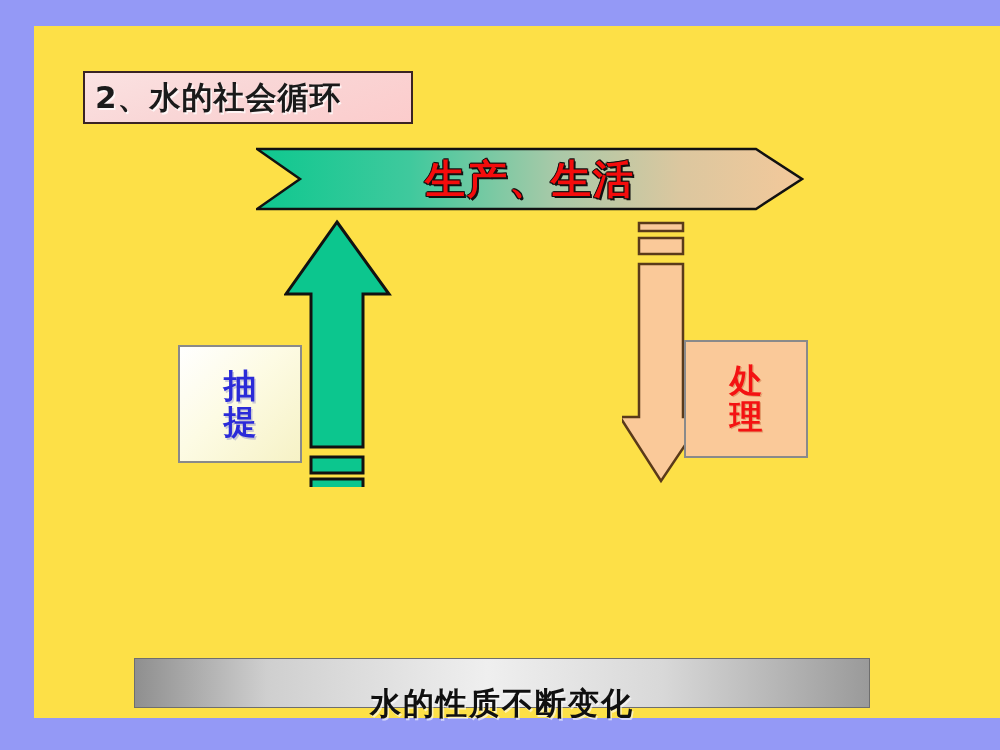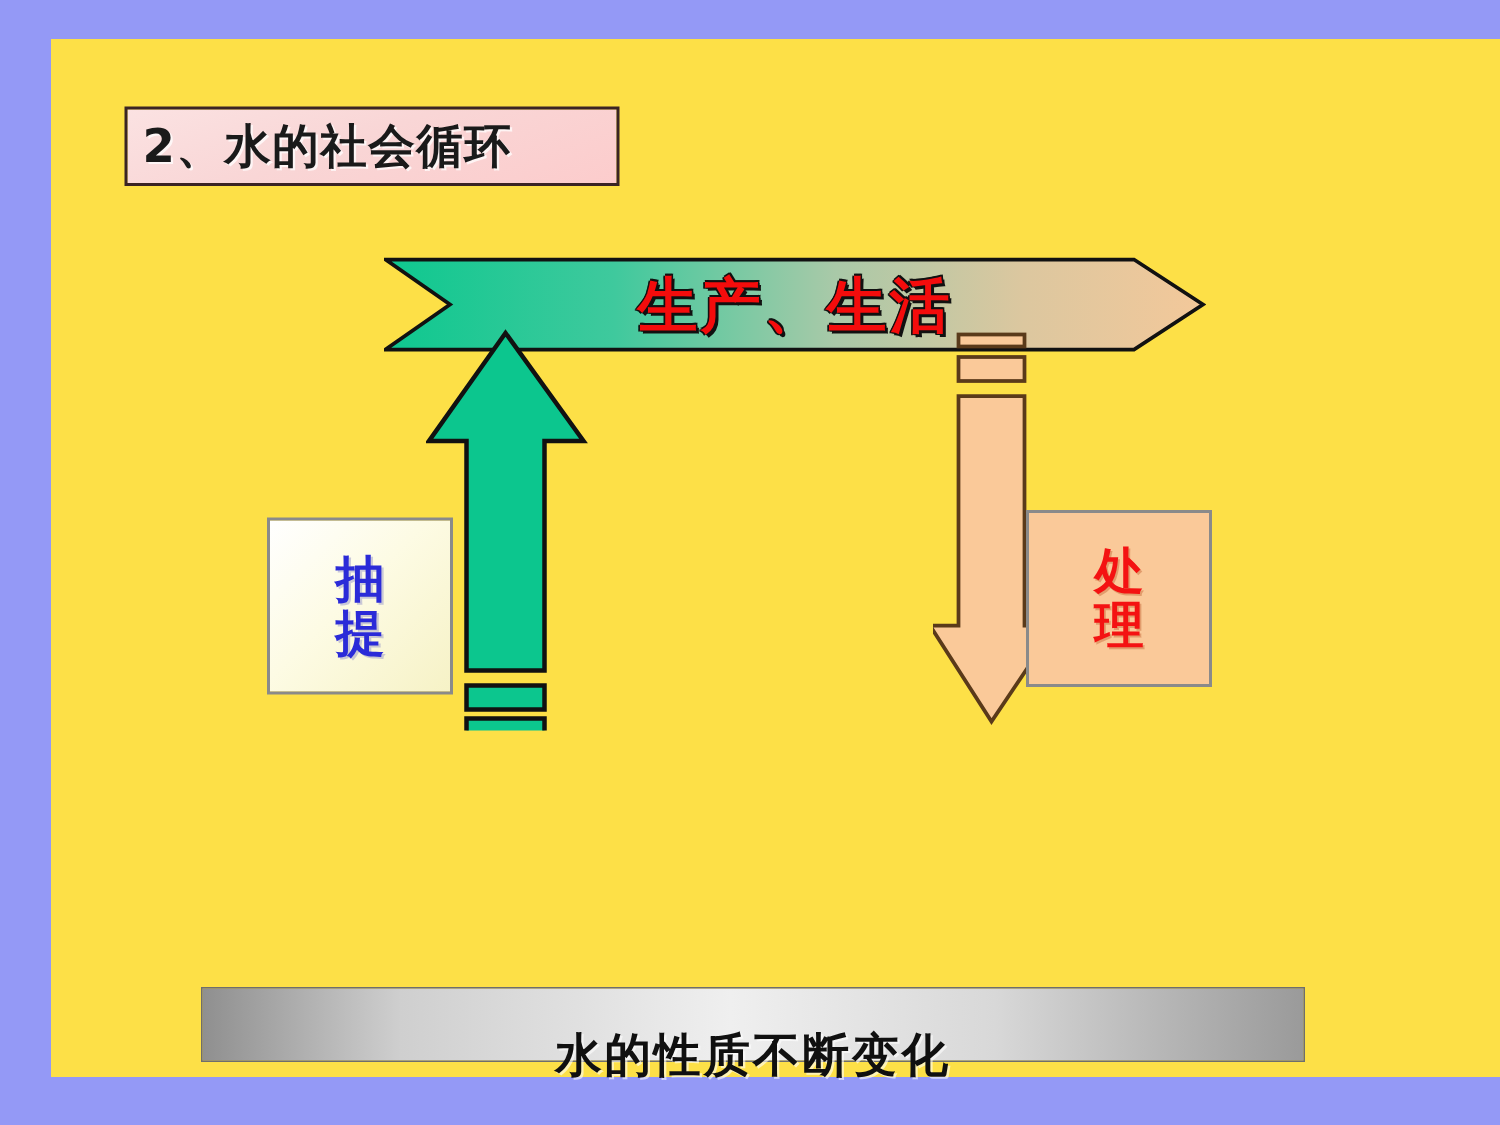--- a/index.html
+++ b/index.html
@@ -54,21 +54,20 @@
     white-space: nowrap;
   }
 
   
   #banner-production {
     position: absolute;
     left: 222px;
     top: 121px;
     width: 548px;
     height: 64px;
-    margin-top: 24px;
   }
   #banner-production svg { display: block; }
   #banner-production .b-label {
     position: absolute;
     left: 0; top: 0;
     width: 548px; height: 64px;
     display: flex;
     align-items: center;
     justify-content: center;
     font-size: 40px;

